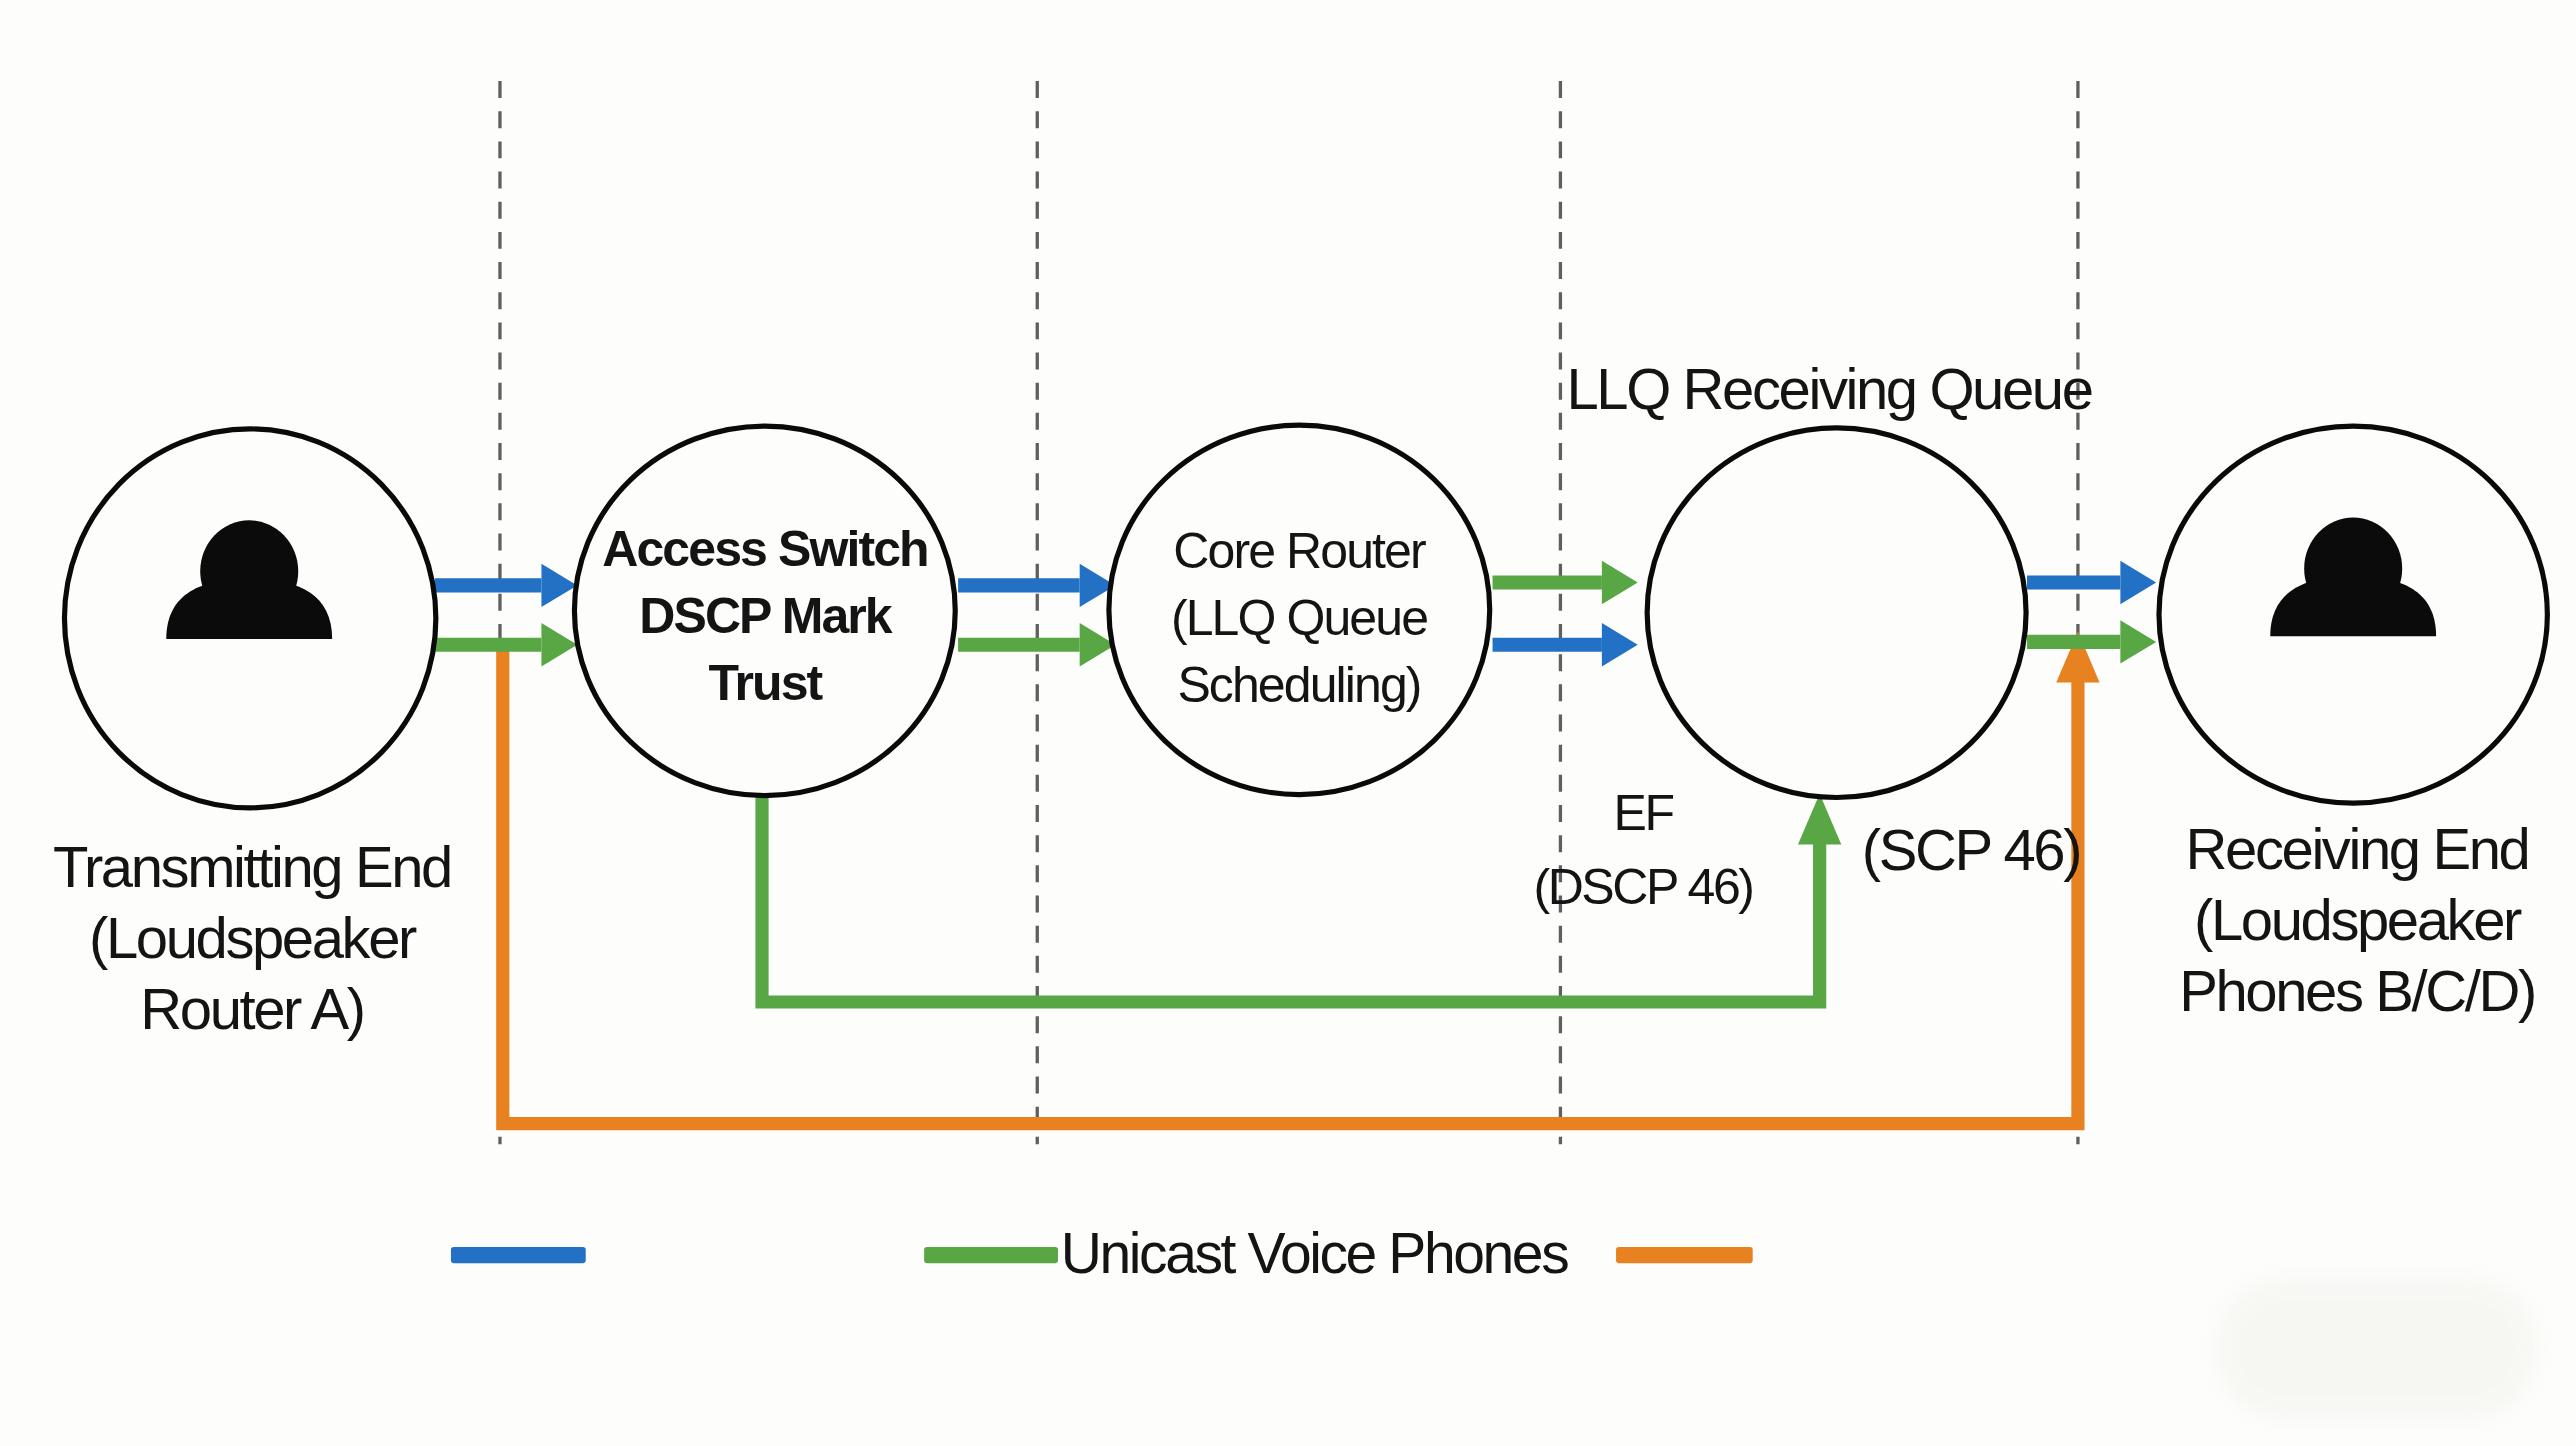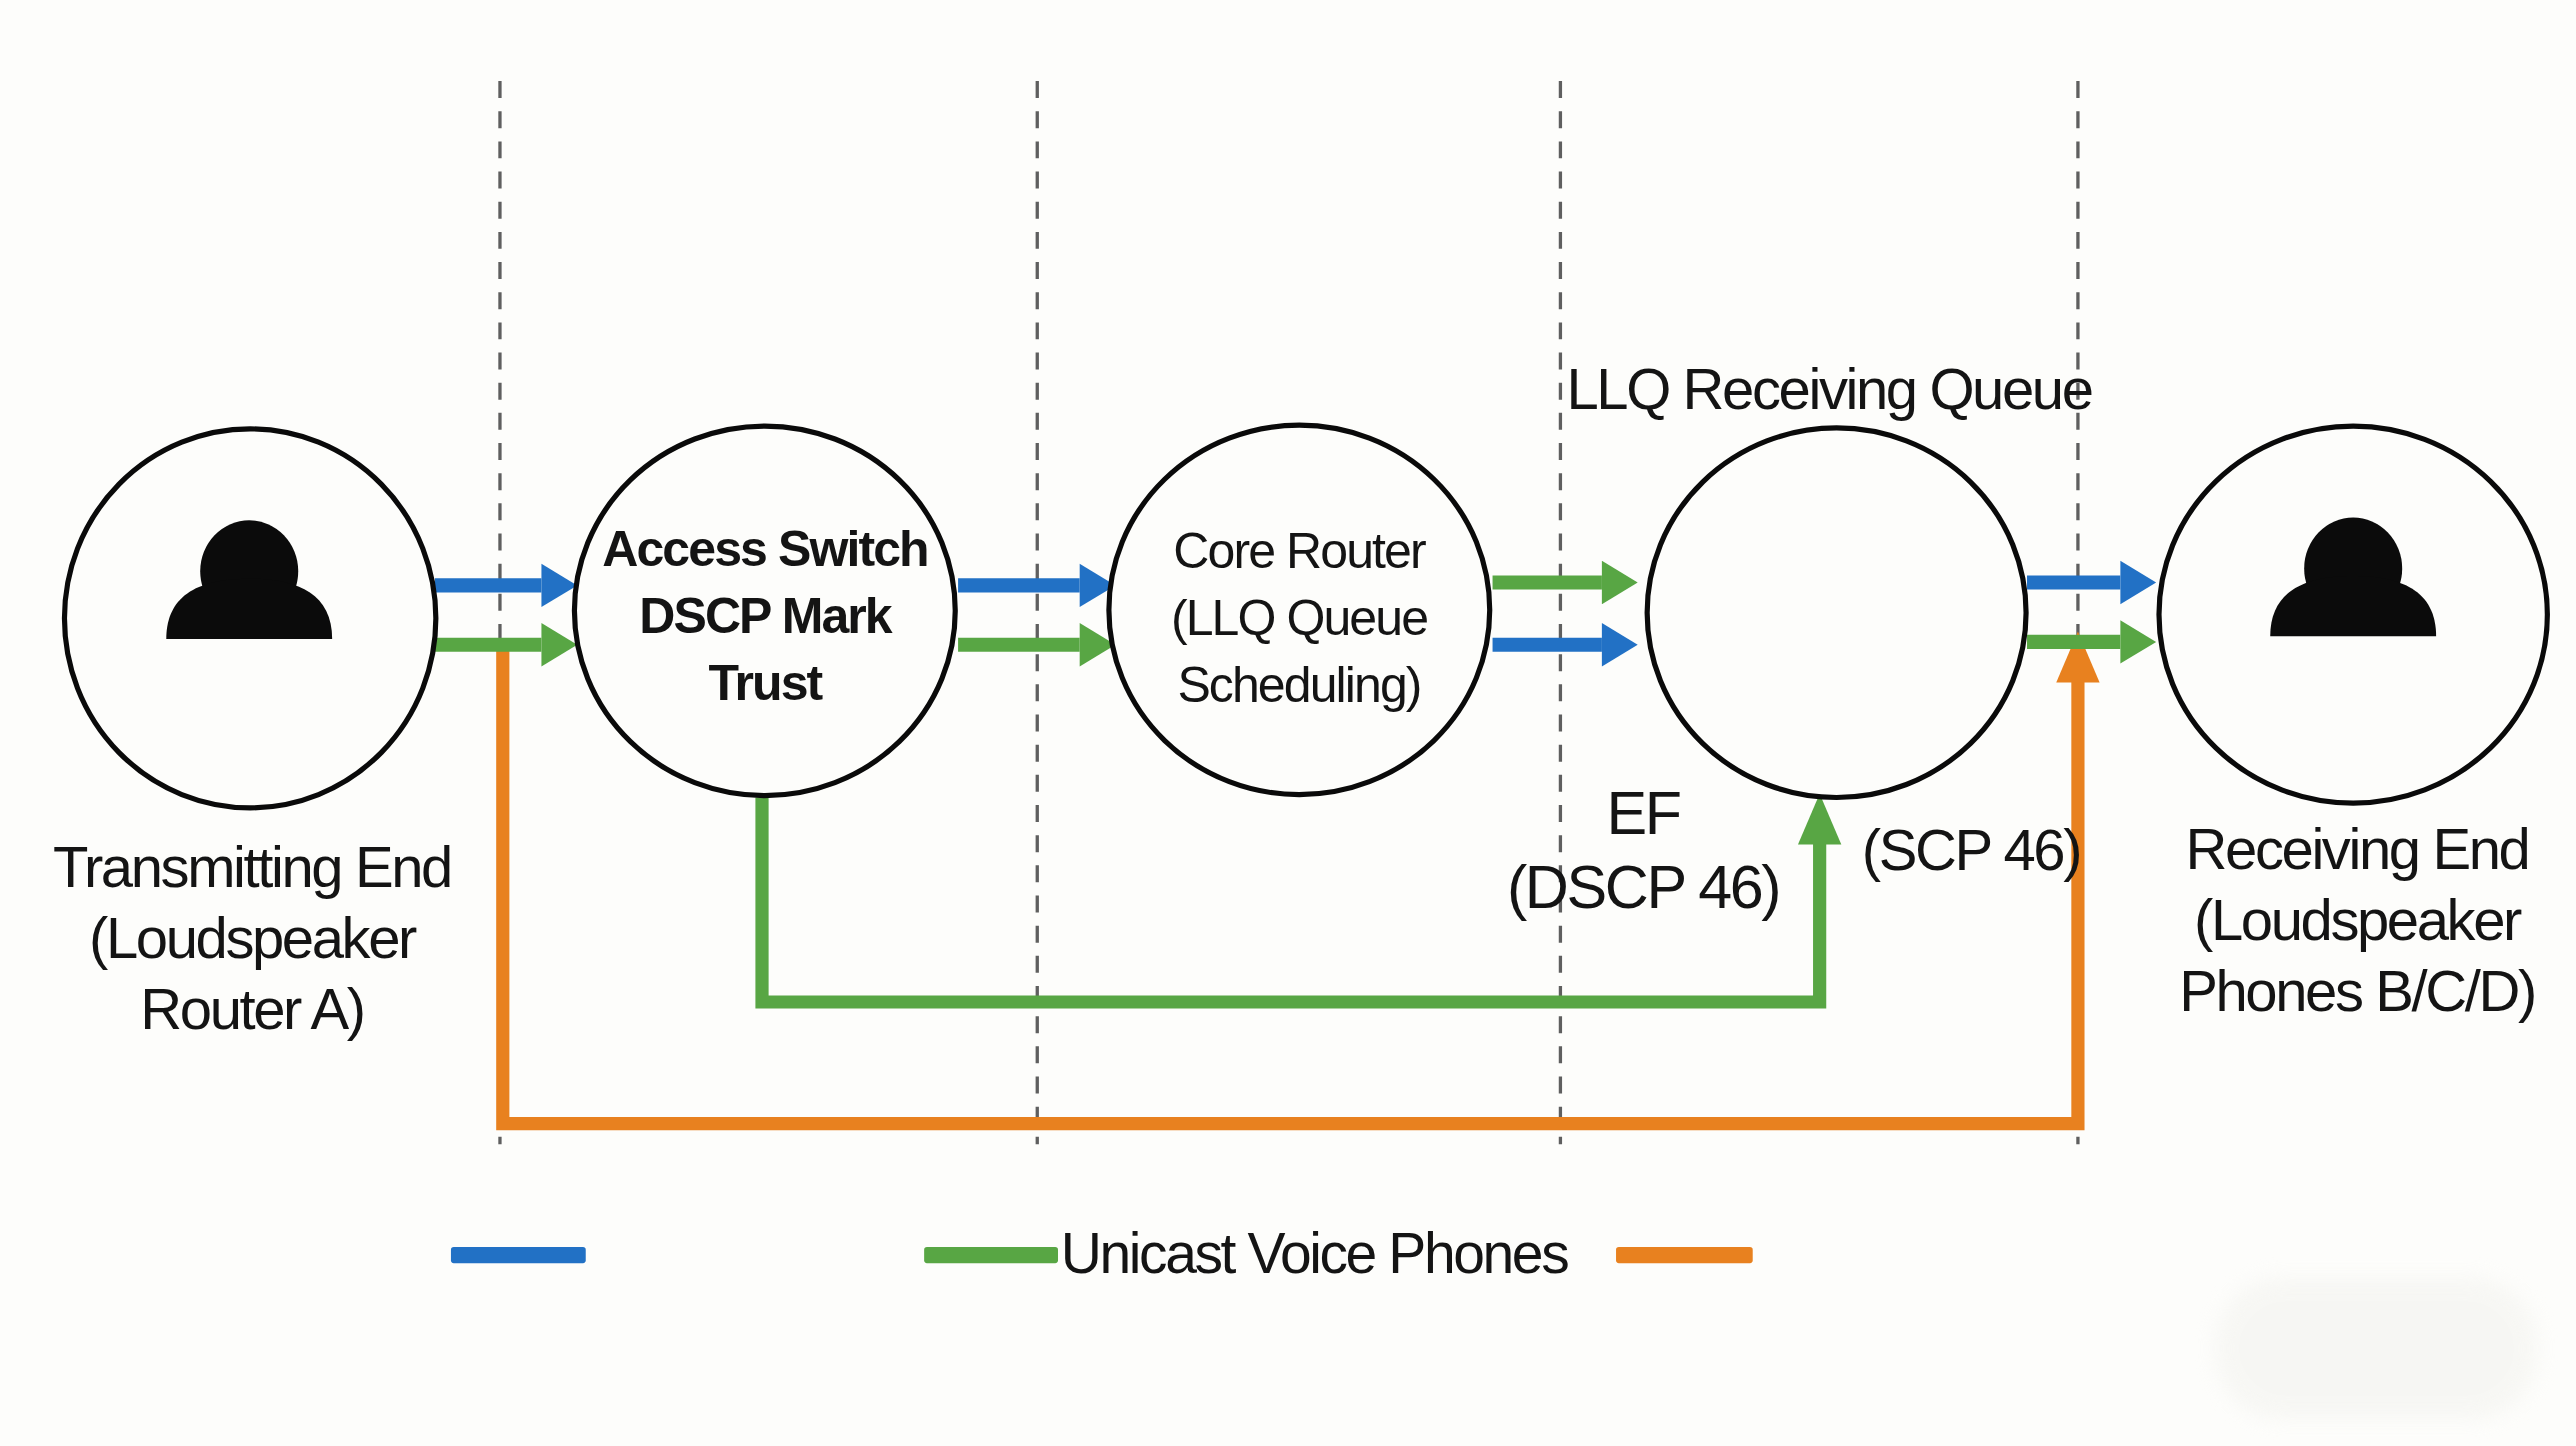--- a/index.html
+++ b/index.html
@@ -15,21 +15,21 @@
     position:absolute;
     transform:translate(-50%,-50%);
     text-align:center;
     white-space:pre;
     color:#141414;
     letter-spacing:-1.9px;
   }
   .node-text{font-size:50px;line-height:67px;}
   .caption{font-size:58px;line-height:71px;letter-spacing:-2.4px;}
   .annot{font-size:58px;letter-spacing:-2.4px;}
-  .annot-2l{font-size:61px;line-height:74px;letter-spacing:-2.4px;}
+  .annot-2l{font-size:50px;line-height:74px;letter-spacing:-2.4px;}
   .legend-text{font-size:57px;line-height:66px;letter-spacing:-2.4px;}
   .smudge{
     position:absolute;
     left:2216px;top:1278px;width:321px;height:141px;
     background:#f2f2ee;border-radius:66px;
     filter:blur(9.4px);opacity:.55;
   }
 </style>
 </head>
 <body>

